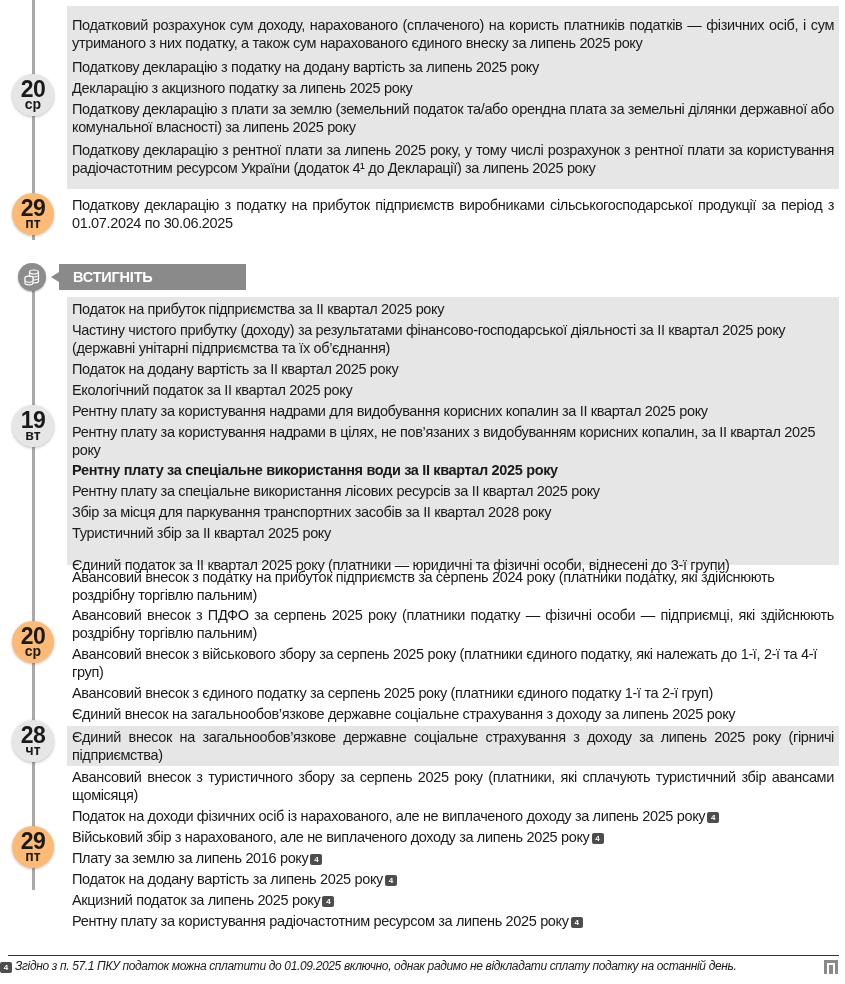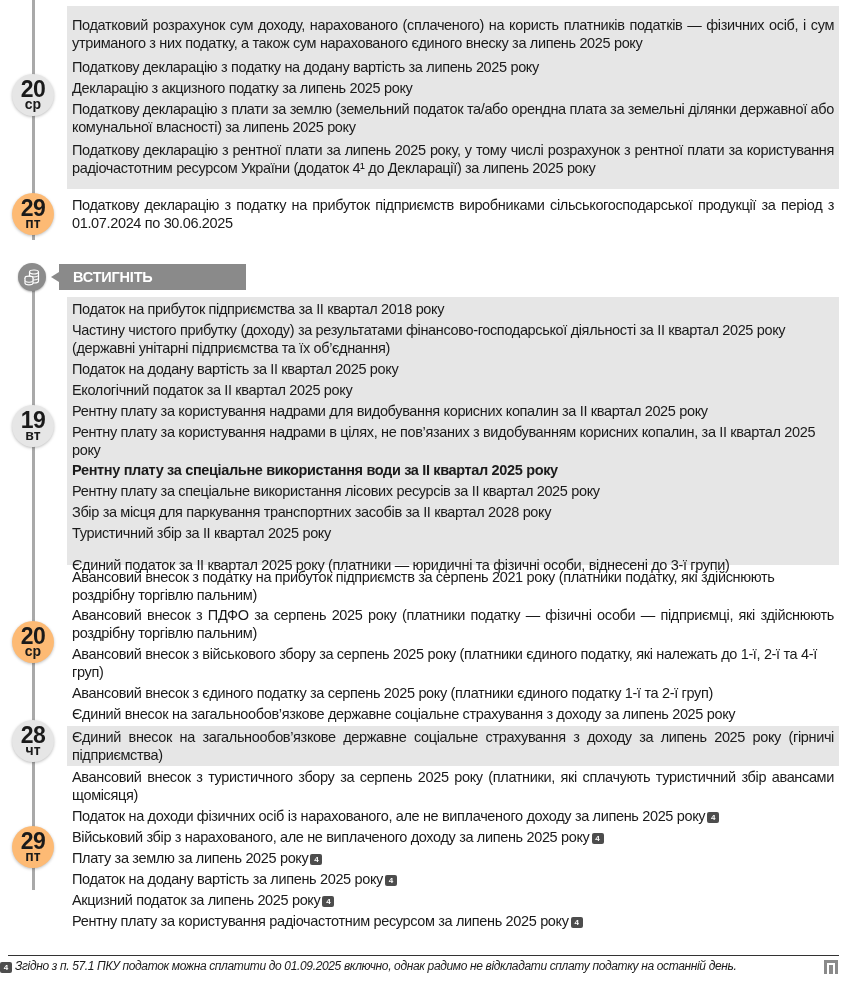--- a/index.html
+++ b/index.html
@@ -71,37 +71,37 @@
     </svg>
   </div>
   <div class="section-label">ВСТИГНІТЬ СПЛАТИТИ</div>
 </div>
 
 <div class="shade" style="top:297px; height:268px;"></div>
 <div class="day gray" style="top:405px;">
   <span class="num">19</span>
   <span class="dow">вт</span>
 </div>
-<div class="row" style="top:300px;">Податок на прибуток підприємства за II квартал 2018 року</div>
+<div class="row" style="top:300px;">Податок на прибуток підприємства за II квартал 2025 року</div>
 <div class="row" style="top:321px;">Частину чистого прибутку (доходу) за результатами фінансово-господарської діяльності за II квартал 2025 року (державні унітарні підприємства та їх об’єднання)</div>
 <div class="row" style="top:360px;">Податок на додану вартість за II квартал 2025 року</div>
 <div class="row" style="top:381px;">Екологічний податок за II квартал 2025 року</div>
 <div class="row" style="top:402px;">Рентну плату за користування надрами для видобування корисних копалин за II квартал 2025 року</div>
 <div class="row" style="top:423px;">Рентну плату за користування надрами в цілях, не пов’язаних з видобуванням корисних копалин, за II квартал 2025 року</div>
 <div class="row" style="top:461px;font-weight:bold;">Рентну плату за спеціальне використання води за II квартал 2025 року</div>
 <div class="row" style="top:482px;">Рентну плату за спеціальне використання лісових ресурсів за II квартал 2025 року</div>
 <div class="row" style="top:503px;">Збір за місця для паркування транспортних засобів за II квартал 2028 року</div>
 <div class="row" style="top:524px;">Туристичний збір за II квартал 2025 року</div>
 <div class="row" style="top:556px;">Єдиний податок за II квартал 2025 року (платники — юридичні та фізичні особи, віднесені до 3-ї групи)</div>
 
 <div class="day white" style="top:621px;">
   <span class="num">20</span>
   <span class="dow">ср</span>
 </div>
-<div class="row" style="top:568px;">Авансовий внесок з податку на прибуток підприємств за серпень 2021 року (платники податку, які здійснюють роздрібну торгівлю пальним)</div>
+<div class="row" style="top:568px;">Авансовий внесок з податку на прибуток підприємств за серпень 2024 року (платники податку, які здійснюють роздрібну торгівлю пальним)</div>
 <div class="row justify" style="top:606px;">Авансовий внесок з ПДФО за серпень 2025 року (платники податку — фізичні особи — підприємці, які здійснюють роздрібну торгівлю пальним)</div>
 <div class="row" style="top:645px;">Авансовий внесок з військового збору за серпень 2025 року (платники єдиного податку, які належать до 1-ї, 2-ї та 4-ї груп)</div>
 <div class="row" style="top:684px;">Авансовий внесок з єдиного податку за серпень 2025 року (платники єдиного податку 1-ї та 2-ї груп)</div>
 <div class="row" style="top:705px;">Єдиний внесок на загальнообов’язкове державне соціальне страхування з доходу за липень 2025 року</div>
 
 <div class="shade" style="top:726px; height:40px;"></div>
 <div class="day gray" style="top:720px;">
   <span class="num">28</span>
   <span class="dow">чт</span>
 </div>
@@ -112,21 +112,21 @@
   <span class="dow">пт</span>
 </div>
 <div class="row justify" style="top:768px;">Авансовий внесок з туристичного збору за серпень 2025 року (платники, які сплачують туристичний збір авансами щомісяця)</div>
 <div class="row" style="top:807px;">
   <span>Податок на доходи фізичних осіб із нарахованого, але не виплаченого доходу за липень 2025 року</span><span class="note">4</span>
 </div>
 <div class="row" style="top:828px;">
   <span>Військовий збір з нарахованого, але не виплаченого доходу за липень 2025 року</span><span class="note">4</span>
 </div>
 <div class="row" style="top:849px;">
-  <span>Плату за землю за липень 2025 року</span><span class="note">4</span>
+  <span>Плату за землю за липень 2016 року</span><span class="note">4</span>
 </div>
 <div class="row" style="top:870px;">
   <span>Податок на додану вартість за липень 2025 року</span><span class="note">4</span>
 </div>
 <div class="row" style="top:891px;">
   <span>Акцизний податок за липень 2025 року</span><span class="note">4</span>
 </div>
 <div class="row" style="top:912px;">
   <span>Рентну плату за користування радіочастотним ресурсом за липень 2025 року</span><span class="note">4</span>
 </div>

